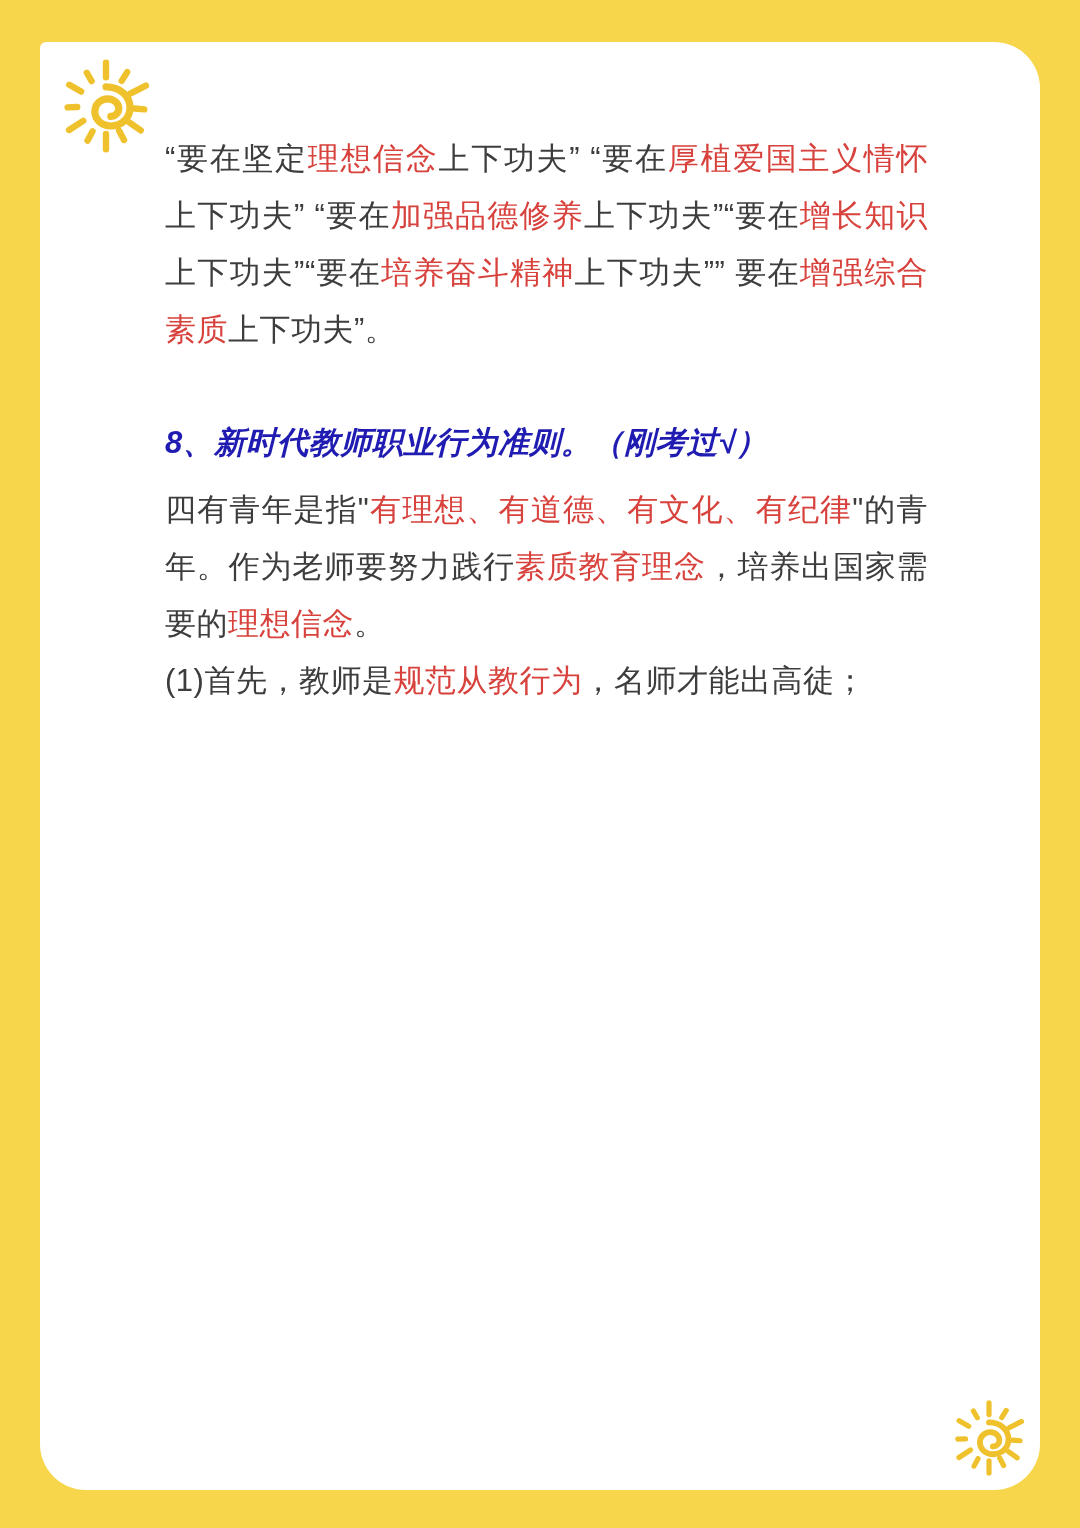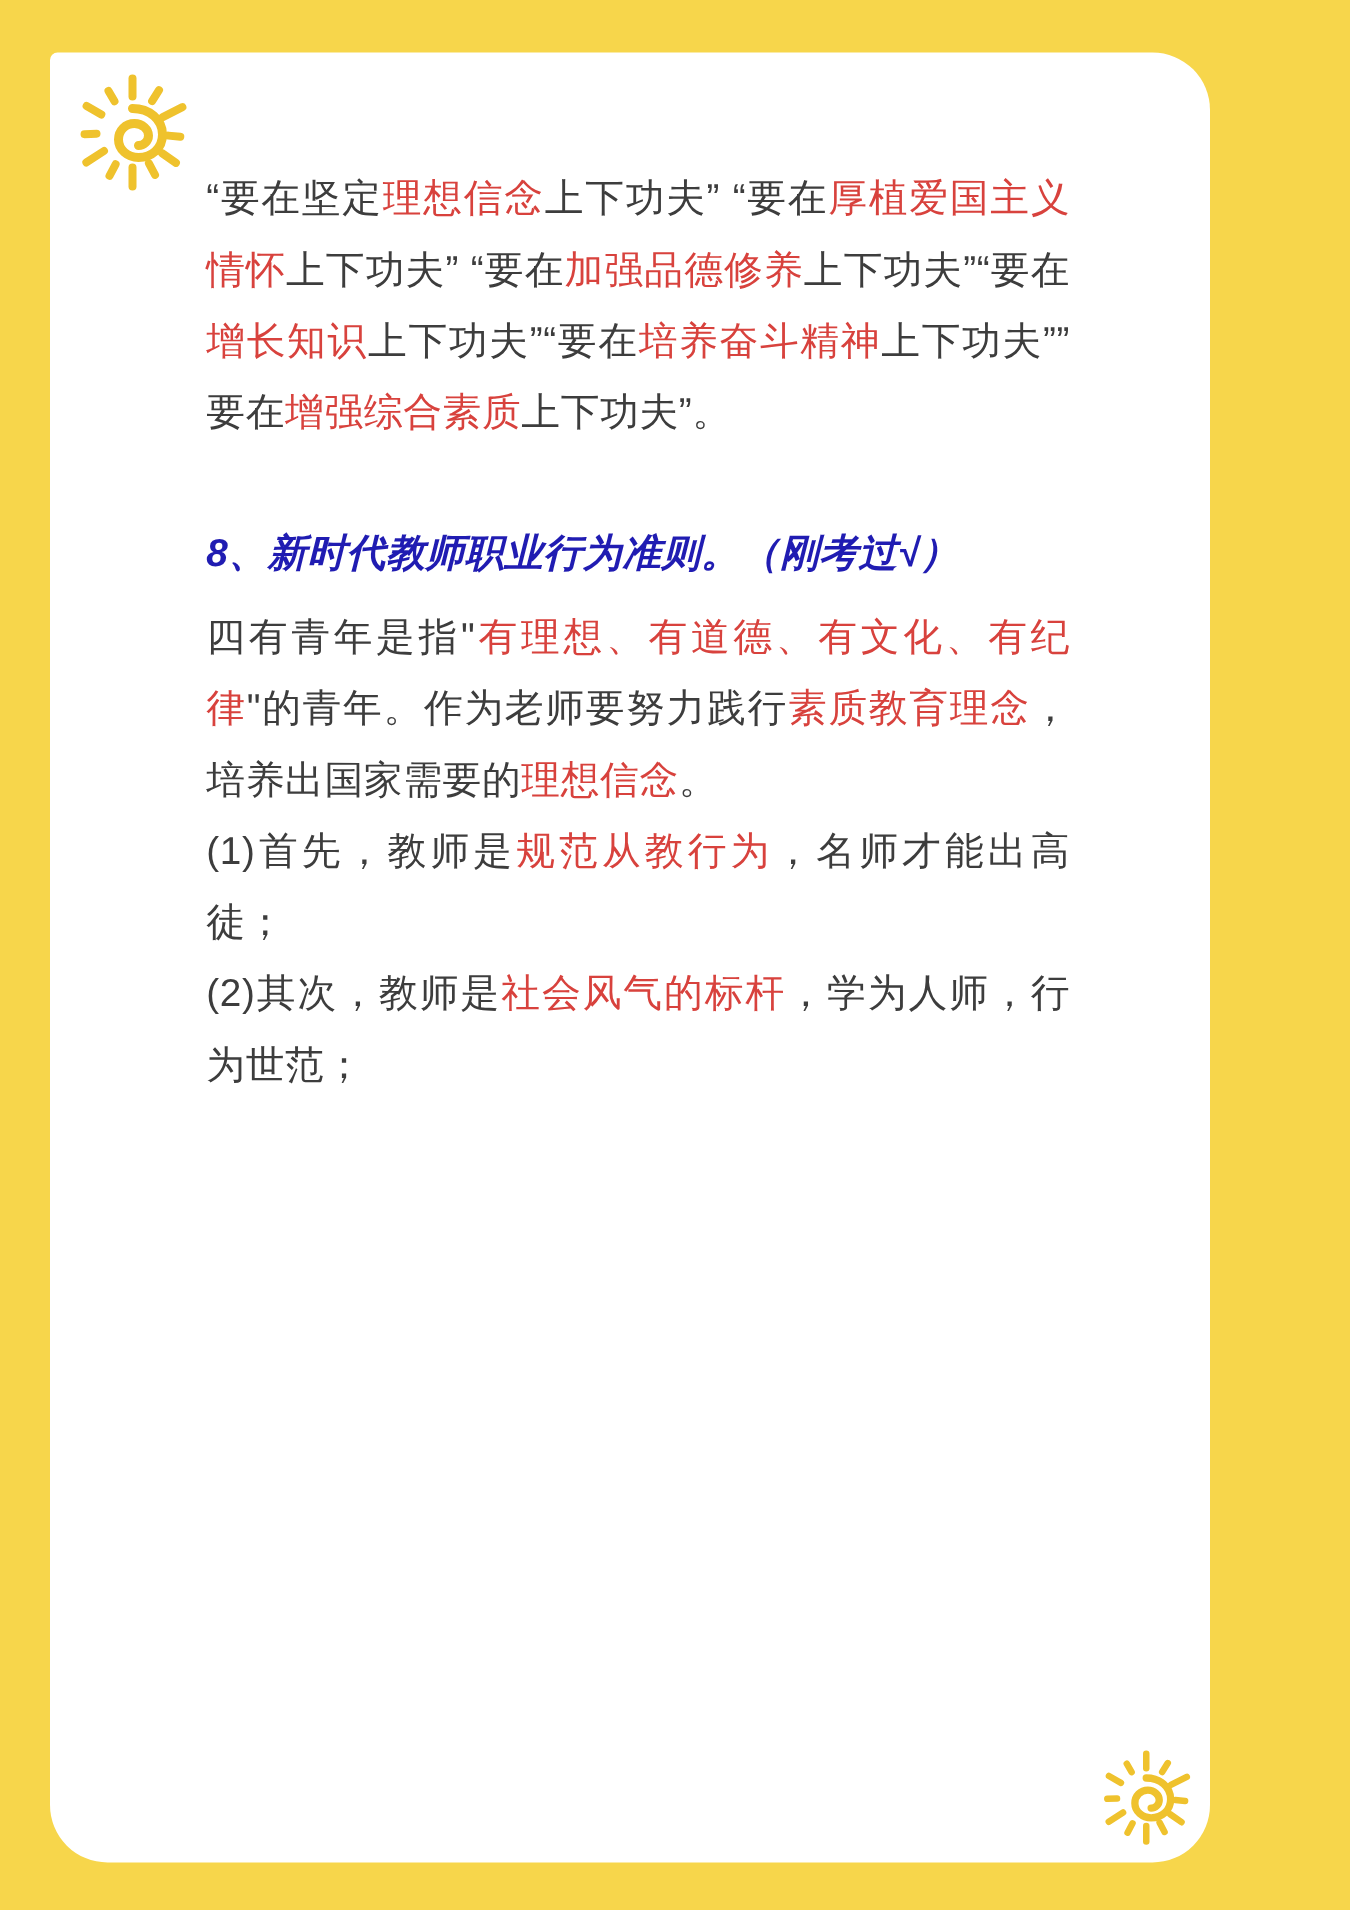--- a/index.html
+++ b/index.html
@@ -11,21 +11,21 @@
     width: 1080px;
     height: 1528px;
     background: var(--frame, #F7D64B);
     font-family: "Liberation Sans", "DejaVu Sans", sans-serif;
     overflow: hidden;
   }
   .card {
     position: absolute;
     left: 40px;
     top: 42px;
-    width: 928px;
+    width: 1000px;
     height: 1448px;
     background: var(--card, #FFFFFF);
     border-radius: 6px 46px 46px 46px;
   }
   .sun {
     position: absolute;
     display: block;
   }
   .sun-tl { left: 18px; top: 16px; width: 96px; height: 96px; }
   .sun-br { right: 12px; bottom: 13px; width: 78px; height: 78px; }
@@ -76,21 +76,20 @@
       </g>
     </defs>
     <use href="#sun-sym"></use>
   </svg>
 
   <div class="content">
       <p class="block paragraph"><span class="c-black">“要在坚定</span><span class="c-red">理想信念</span><span class="c-black">上下功夫” “要在</span><span class="c-red">厚植爱国主义情怀</span><span class="c-black">上下功夫” “要在</span><span class="c-red">加强品德修养</span><span class="c-black">上下功夫”“要在</span><span class="c-red">增长知识</span><span class="c-black">上下功夫”“要在</span><span class="c-red">培养奋斗精神</span><span class="c-black">上下功夫”” 要在</span><span class="c-red">增强综合素质</span><span class="c-black">上下功夫”。</span></p>
       <p class="block heading"><span class="c-blue">8、新时代教师职业行为准则。（刚考过√）</span></p>
       <p class="block paragraph"><span class="c-black">四有青年是指"</span><span class="c-red">有理想、有道德、有文化、有纪律</span><span class="c-black">"的青年。作为老师要努力践行</span><span class="c-red">素质教育理念</span><span class="c-black">，培养出国家需要的</span><span class="c-red">理想信念</span><span class="c-black">。</span></p>
       <p class="block paragraph"><span class="c-black">(1)首先，教师是</span><span class="c-red">规范从教行为</span><span class="c-black">，名师才能出高徒；</span></p>
-      <p class="block paragraph"><span class="c-black">(2)其次，教师是</span><span class="c-red">社会风气的标杆</span><span class="c-black">，学为人师，行为世范；</span></p>
       <p class="block paragraph"></p>
     </div>
 
   <svg class="sun sun-br" viewBox="0 0 120 120" aria-hidden="true">
     <use href="#sun-sym"></use>
   </svg>
 
 </div>
 
 </body></html>

